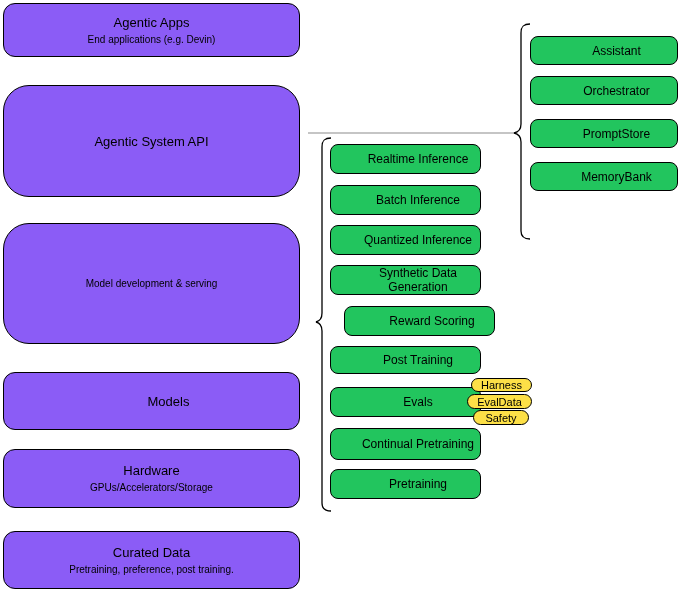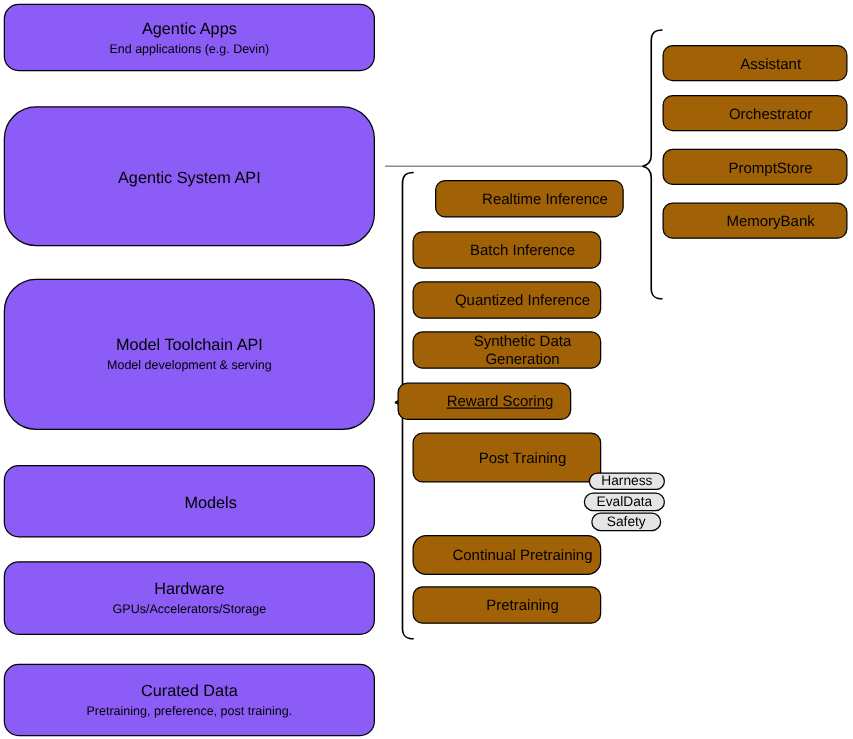--- a/index.html
+++ b/index.html
@@ -31,34 +31,34 @@
     justify-content: center;
     text-align: center;
     gap: 4px;
   }
   .lbox .title { font-size: 13px; line-height: 15px; }
   .lbox .subtitle { font-size: 10px; line-height: 12px; color: #000000; }
   .node {
     position: absolute;
     border: 1px solid #000000;
     border-radius: 8px;
-    background: #a16207;
+    background: #22c55e;
     box-sizing: border-box;
     display: flex;
     align-items: center;
     justify-content: center;
     text-align: center;
     font-size: 12px;
     padding-left: 25px;
   }
   .pill {
     position: absolute;
     border: 1px solid #000000;
     border-radius: 8px;
-    background: #e5e5e5;
+    background: #fde047;
     box-sizing: border-box;
     display: flex;
     align-items: center;
     justify-content: center;
     text-align: center;
     font-size: 11px;
     z-index: 5;
   }
 </style>
 </head>
@@ -73,42 +73,42 @@
   </svg>
 
   <div class="lbox" style="top:3px; height:54px; border-radius:12px;">
     <div class="title">Agentic Apps</div>
     <div class="subtitle">End applications (e.g. Devin)</div>
   </div>
   <div class="lbox" style="top:85px; height:112px; border-radius:26px;">
     <div class="title">Agentic System API</div>
   </div>
   <div class="lbox" style="top:223px; height:121px; border-radius:26px;">
-    <div class="title">Model Toolchain API</div>
     <div class="subtitle">Model development &amp; serving</div>
   </div>
   <div class="lbox" style="top:372px; height:58px; border-radius:12px;padding-left:34px;">
     <div class="title">Models</div>
   </div>
   <div class="lbox" style="top:449px; height:59px; border-radius:12px;">
     <div class="title">Hardware</div>
     <div class="subtitle">GPUs/Accelerators/Storage</div>
   </div>
   <div class="lbox" style="top:531px; height:58px; border-radius:12px;">
     <div class="title">Curated Data</div>
     <div class="subtitle">Pretraining, preference, post training.</div>
   </div>
 
-  <div class="node" style="left:330px; top:144px; width:151px; height:30px;margin-left:18px;">Realtime Inference</div>
+  <div class="node" style="left:330px; top:144px; width:151px; height:30px;">Realtime Inference</div>
   <div class="node" style="left:330px; top:185px; width:151px; height:30px;">Batch Inference</div>
   <div class="node" style="left:330px; top:225px; width:151px; height:30px;">Quantized Inference</div>
   <div class="node" style="left:330px; top:265px; width:151px; height:30px;">Synthetic Data Generation</div>
-  <div class="node" style="left:318px; top:306px; width:139px; height:30px;text-decoration:underline;">Reward Scoring</div>
-  <div class="node" style="left:330px; top:346px; width:151px; height:40px;">Post Training</div>
-  <div class="node" style="left:330px; top:428px; width:151px; height:32px;border-radius:11px;">Continual Pretraining</div>
+  <div class="node" style="left:344px; top:306px; width:151px; height:30px;">Reward Scoring</div>
+  <div class="node" style="left:330px; top:346px; width:151px; height:28px;">Post Training</div>
+  <div class="node" style="left:330px; top:387px; width:151px; height:30px;">Evals</div>
+  <div class="node" style="left:330px; top:428px; width:151px; height:32px;">Continual Pretraining</div>
   <div class="node" style="left:330px; top:469px; width:151px; height:30px;">Pretraining</div>
 
   <div class="pill" style="left:471px; top:378px; width:61px; height:14px;">Harness</div>
   <div class="pill" style="left:467px; top:394px; width:65px; height:15px;">EvalData</div>
   <div class="pill" style="left:473px; top:410px; width:56px; height:15px;">Safety</div>
 
   <div class="node" style="left:530px; top:36px; width:148px; height:29px;">Assistant</div>
   <div class="node" style="left:530px; top:76px; width:148px; height:29px;">Orchestrator</div>
   <div class="node" style="left:530px; top:119px; width:148px; height:29px;">PromptStore</div>
   <div class="node" style="left:530px; top:162px; width:148px; height:29px;">MemoryBank</div>

